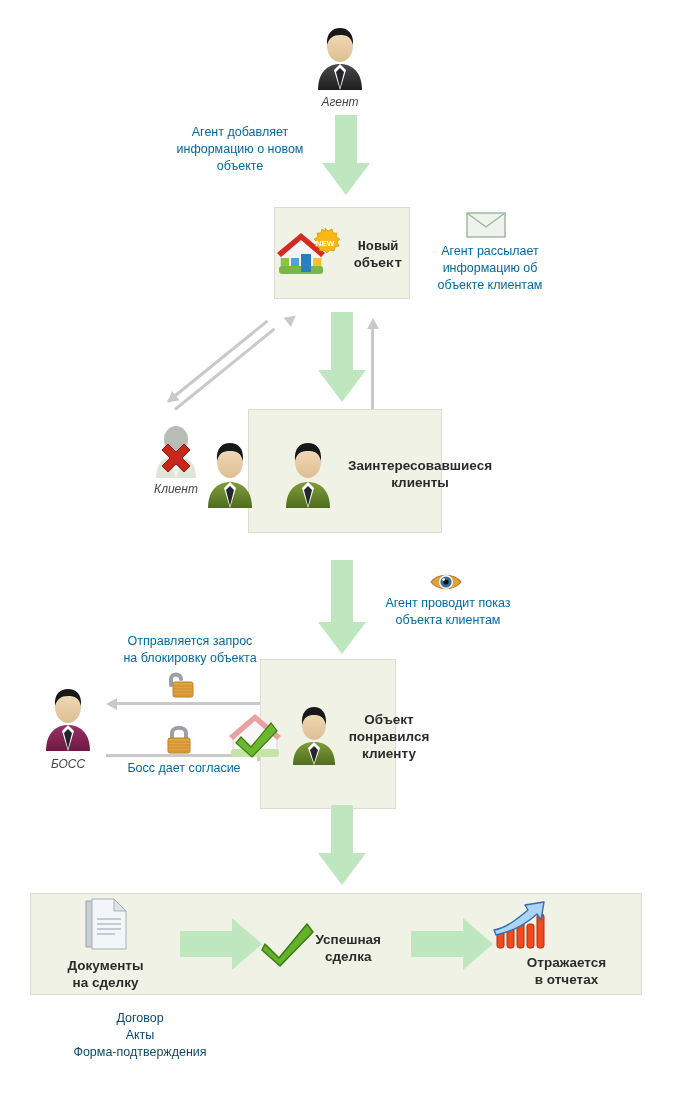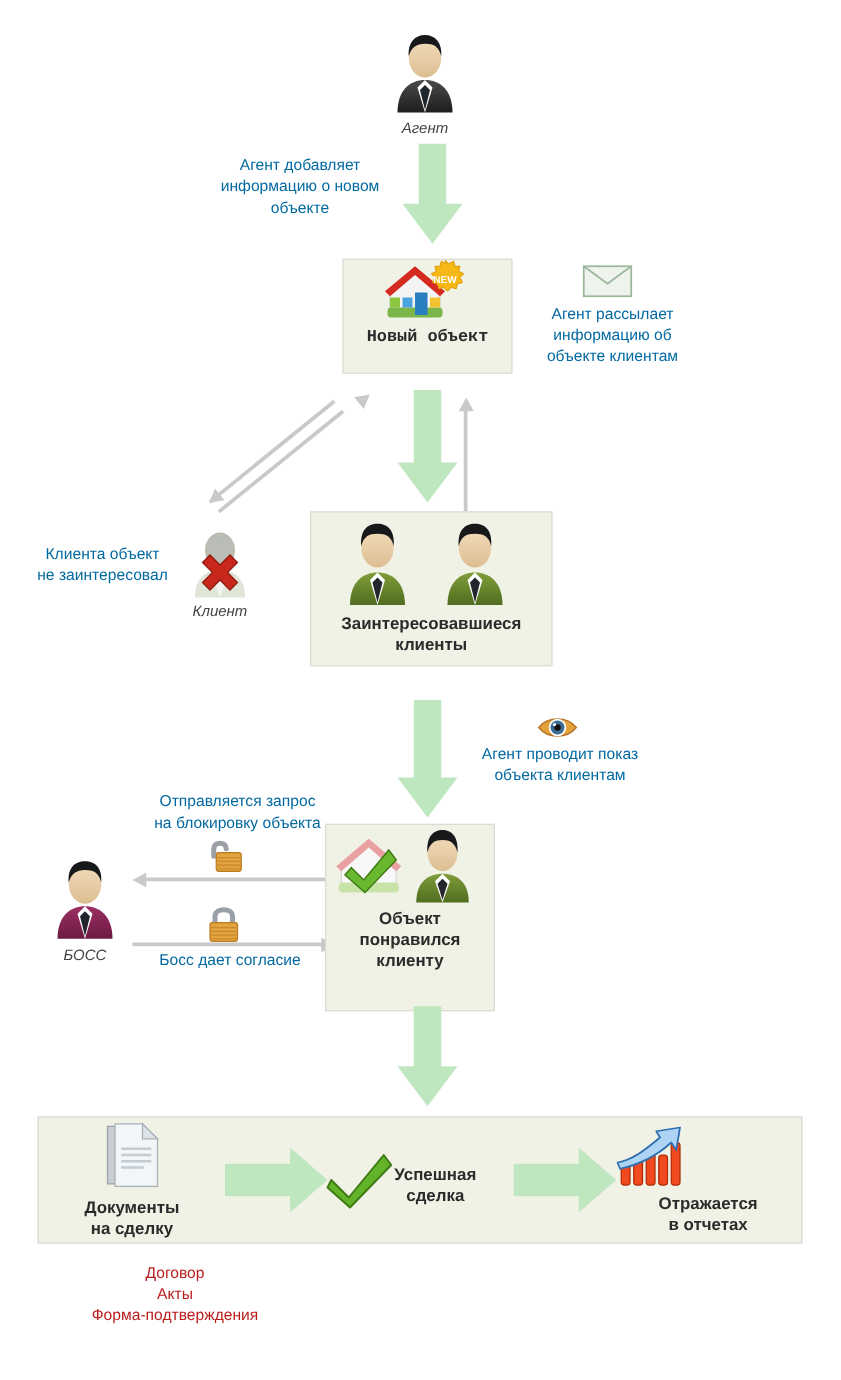--- a/index.html
+++ b/index.html
@@ -46,23 +46,23 @@
     white-space: pre-line;
   }
 
   
   .box {
     position: absolute;
     background: #f1f2e6;
     border: 1px solid #dcdcd2;
     box-sizing: border-box;
     display: flex;
-    flex-direction: column;
+    flex-direction: row;
     align-items: center;
-    justify-content: flex-start;
+    justify-content: center;
   }
   .box .icons {
     display: flex;
     align-items: flex-end;
     justify-content: center;
     gap: 6px;
   }
   .gdown {
     position: absolute;
   }
@@ -230,22 +230,20 @@
       <path d="M6 58 C6 42 15 36 26 36 C37 36 46 42 46 58 Z" fill="#dfe6d8"></path>
       <ellipse cx="26" cy="20" rx="12" ry="14" fill="#b9bdb5"></ellipse>
       <path d="M14 18 C14 6 38 6 38 18 C37 11 32 9 26 9 C20 9 15 11 14 18 Z" fill="#a9aea5"></path>
       <path d="M26 36 L20 41 L26 58 L32 41 Z" fill="#f2f5ef"></path>
       <g transform="translate(26,40)">
         <path d="M-14 -10 L-8 -16 L0 -8 L8 -16 L14 -10 L6 -2 L14 6 L8 12 L0 4 L-8 12 L-14 6 L-6 -2 Z" fill="#c8271c" stroke="#8f1a12" stroke-width="1"></path>
       </g>
     </svg>
   </div>
   <div class="caption-italic" style="left:116px; top:482px;">Клиент</div>
-  <div class="label" style="left:12px; top:435px; width:140px;">Клиента объект
-не заинтересовал</div>
 
   <div class="box" style="left:248px; top:409px; width:194px; height:124px;">
     <div class="icons">
       <svg width="150" height="74" viewBox="0 0 150 74">
         <defs>
           <linearGradient id="greenSuit" x1="0" y1="0" x2="0" y2="1">
             <stop offset="0" stop-color="#7f9d3a"></stop>
               <stop offset="1" stop-color="#4f6d1e"></stop>
           </linearGradient>
           <linearGradient id="skin2" x1="0" y1="0" x2="0" y2="1">
@@ -416,17 +414,17 @@
           <rect x="35" y="24" width="7" height="24" rx="2.5" fill="#f04a1e" stroke="#b02a08"></rect>
           <rect x="45" y="14" width="7" height="34" rx="2.5" fill="#f04a1e" stroke="#b02a08"></rect>
         </g>
         <path d="M2 30 C14 28 24 20 36 10 L33 5 L52 2 L49 20 L45 14 C32 26 18 32 4 35 Z" fill="#aed4f5" stroke="#2e6fb0" stroke-width="1.4" stroke-linejoin="round"></path>
       </svg>
       <div class="node-title" style="margin-top:4px;">Отражается
 в отчетах</div>
     </div>
   </div>
 
-  <div class="label" style="left:10px; top:1010px; width:260px; color:#b91c1c;">Договор
+  <div class="label" style="left:10px; top:1010px; width:260px; color:#0c4a6e;">Договор
 Акты
 Форма-подтверждения</div>
 
 </div>
 
 </body></html>

